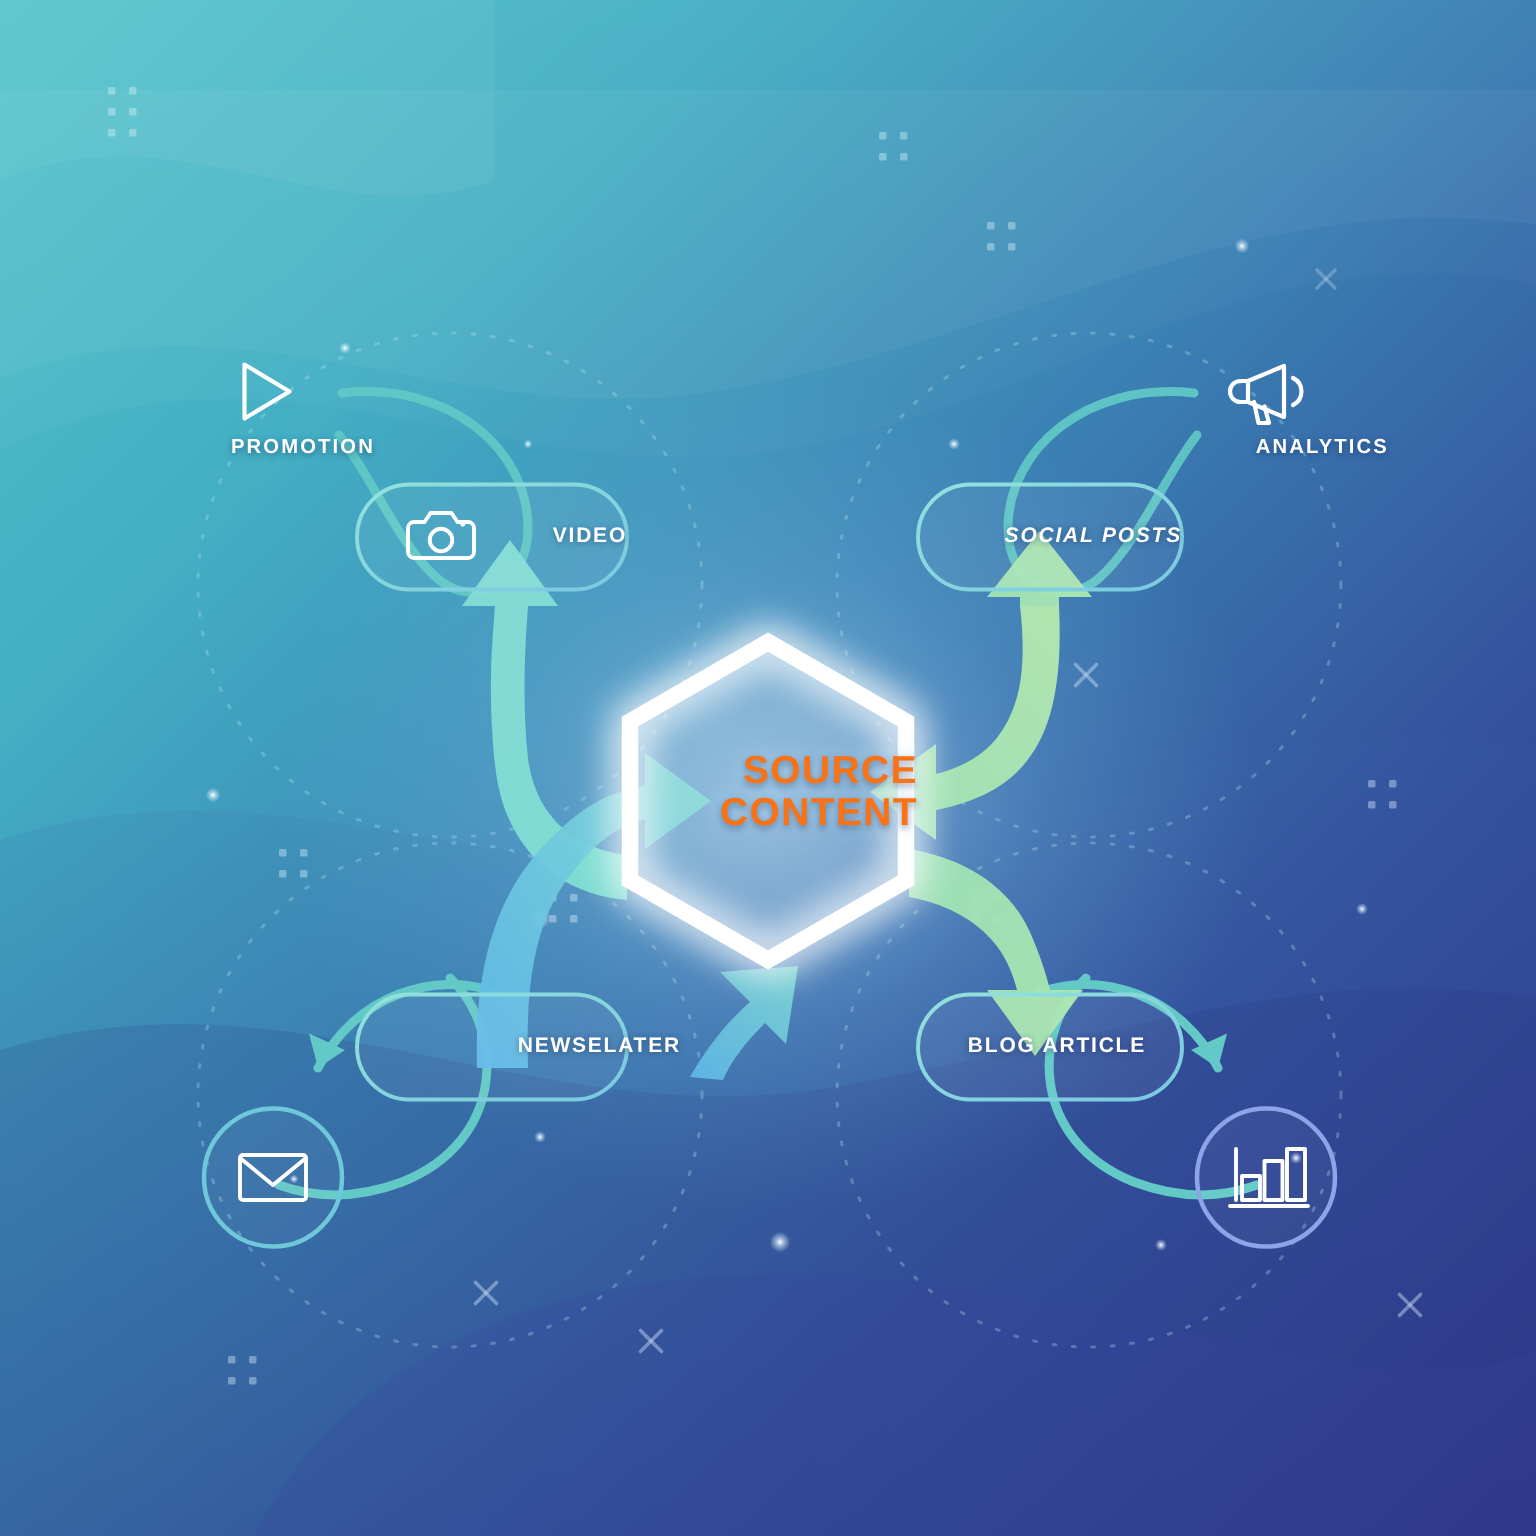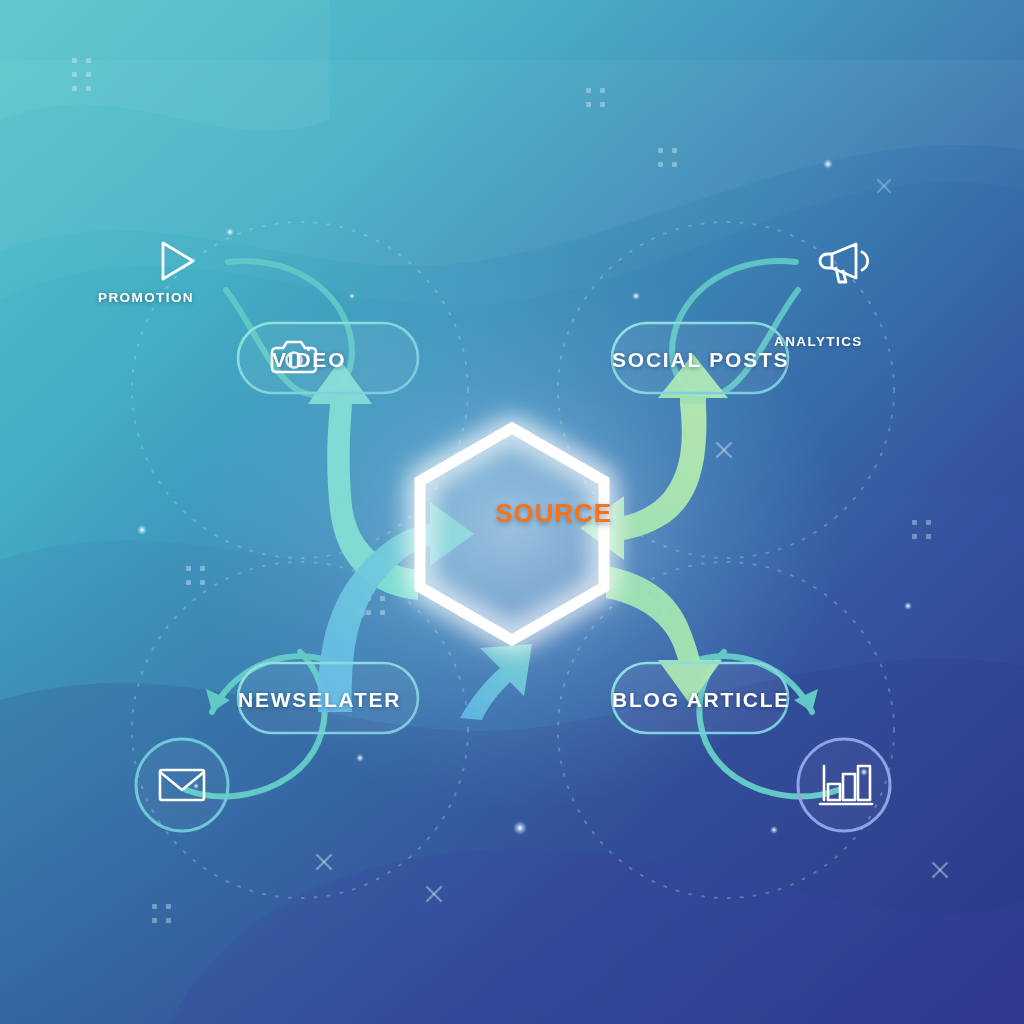--- a/index.html
+++ b/index.html
@@ -6,25 +6,25 @@
   body{
     width:1024px;height:1024px;overflow:hidden;
     font-family:"Liberation Sans", sans-serif;
     -webkit-font-smoothing:antialiased;
   }
   #stage{position:relative;width:1024px;height:1024px;overflow:hidden;}
   #bg{position:absolute;inset:0;width:1024px;height:1024px;}
   #art{position:absolute;inset:0;width:1024px;height:1024px;}
   .lbl{
     position:absolute;color:#ffffff;letter-spacing:.09em;
-    font-weight:700;text-align:left;white-space:nowrap;
+    font-weight:700;text-align:right;white-space:nowrap;
     text-shadow:0 1px 4px rgba(10,30,70,.45);
     pointer-events:none;
   }
-  .node-lbl{font-size:21px;letter-spacing:.085em;}
+  .node-lbl{font-size:14px;letter-spacing:.085em;}
   .corner-lbl{font-size:13.5px;letter-spacing:.105em;font-weight:700;}
   .hex-lbl{
     position:absolute;color:#f97316;font-weight:700;font-size:26px;
     letter-spacing:.035em;line-height:1.06;text-align:right;
     text-shadow:0 0 14px rgba(190,225,255,.75),0 2px 5px rgba(10,40,80,.5);
     pointer-events:none;
   }
 </style>
 </head>
 <body>
@@ -310,27 +310,28 @@
       <path d="M824,766 L824,800"></path>
       <rect x="828" y="784" width="12" height="16"></rect>
       <rect x="843" y="774" width="12" height="26"></rect>
       <rect x="858" y="766" width="12" height="34"></rect>
       <path d="M820,804 L872,804"></path>
     </g>
   </svg>
 
   <div class="hex-lbl" style="left:412px;top:500px;width:200px;">
     <div>SOURCE</div>
+    <div>CONTENT</div>
   </div>
 
   <div class="lbl node-lbl" style="left:238px;top:348px;width:180px;text-indent:34px;">VIDEO</div>
 
-  <div class="lbl node-lbl" style="left:612px;top:348px;width:176px;">SOCIAL POSTS</div>
+  <div class="lbl node-lbl" style="left:612px;top:348px;width:176px;font-style:italic;">SOCIAL POSTS</div>
 
   <div class="lbl node-lbl" style="left:238px;top:688px;width:216px;">NEWSELATER</div>
 
   <div class="lbl node-lbl" style="left:612px;top:688px;width:152px;">BLOG ARTICLE</div>
 
   <div class="lbl corner-lbl" style="left:98px;top:290px;width:152px;">PROMOTION</div>
 
-  <div class="lbl corner-lbl" style="left:774px;top:290px;width:152px;margin-top:44px;">ANALYTICS</div>
+  <div class="lbl corner-lbl" style="left:774px;top:290px;width:152px;">ANALYTICS</div>
 
 </div>
 
 </body></html>

